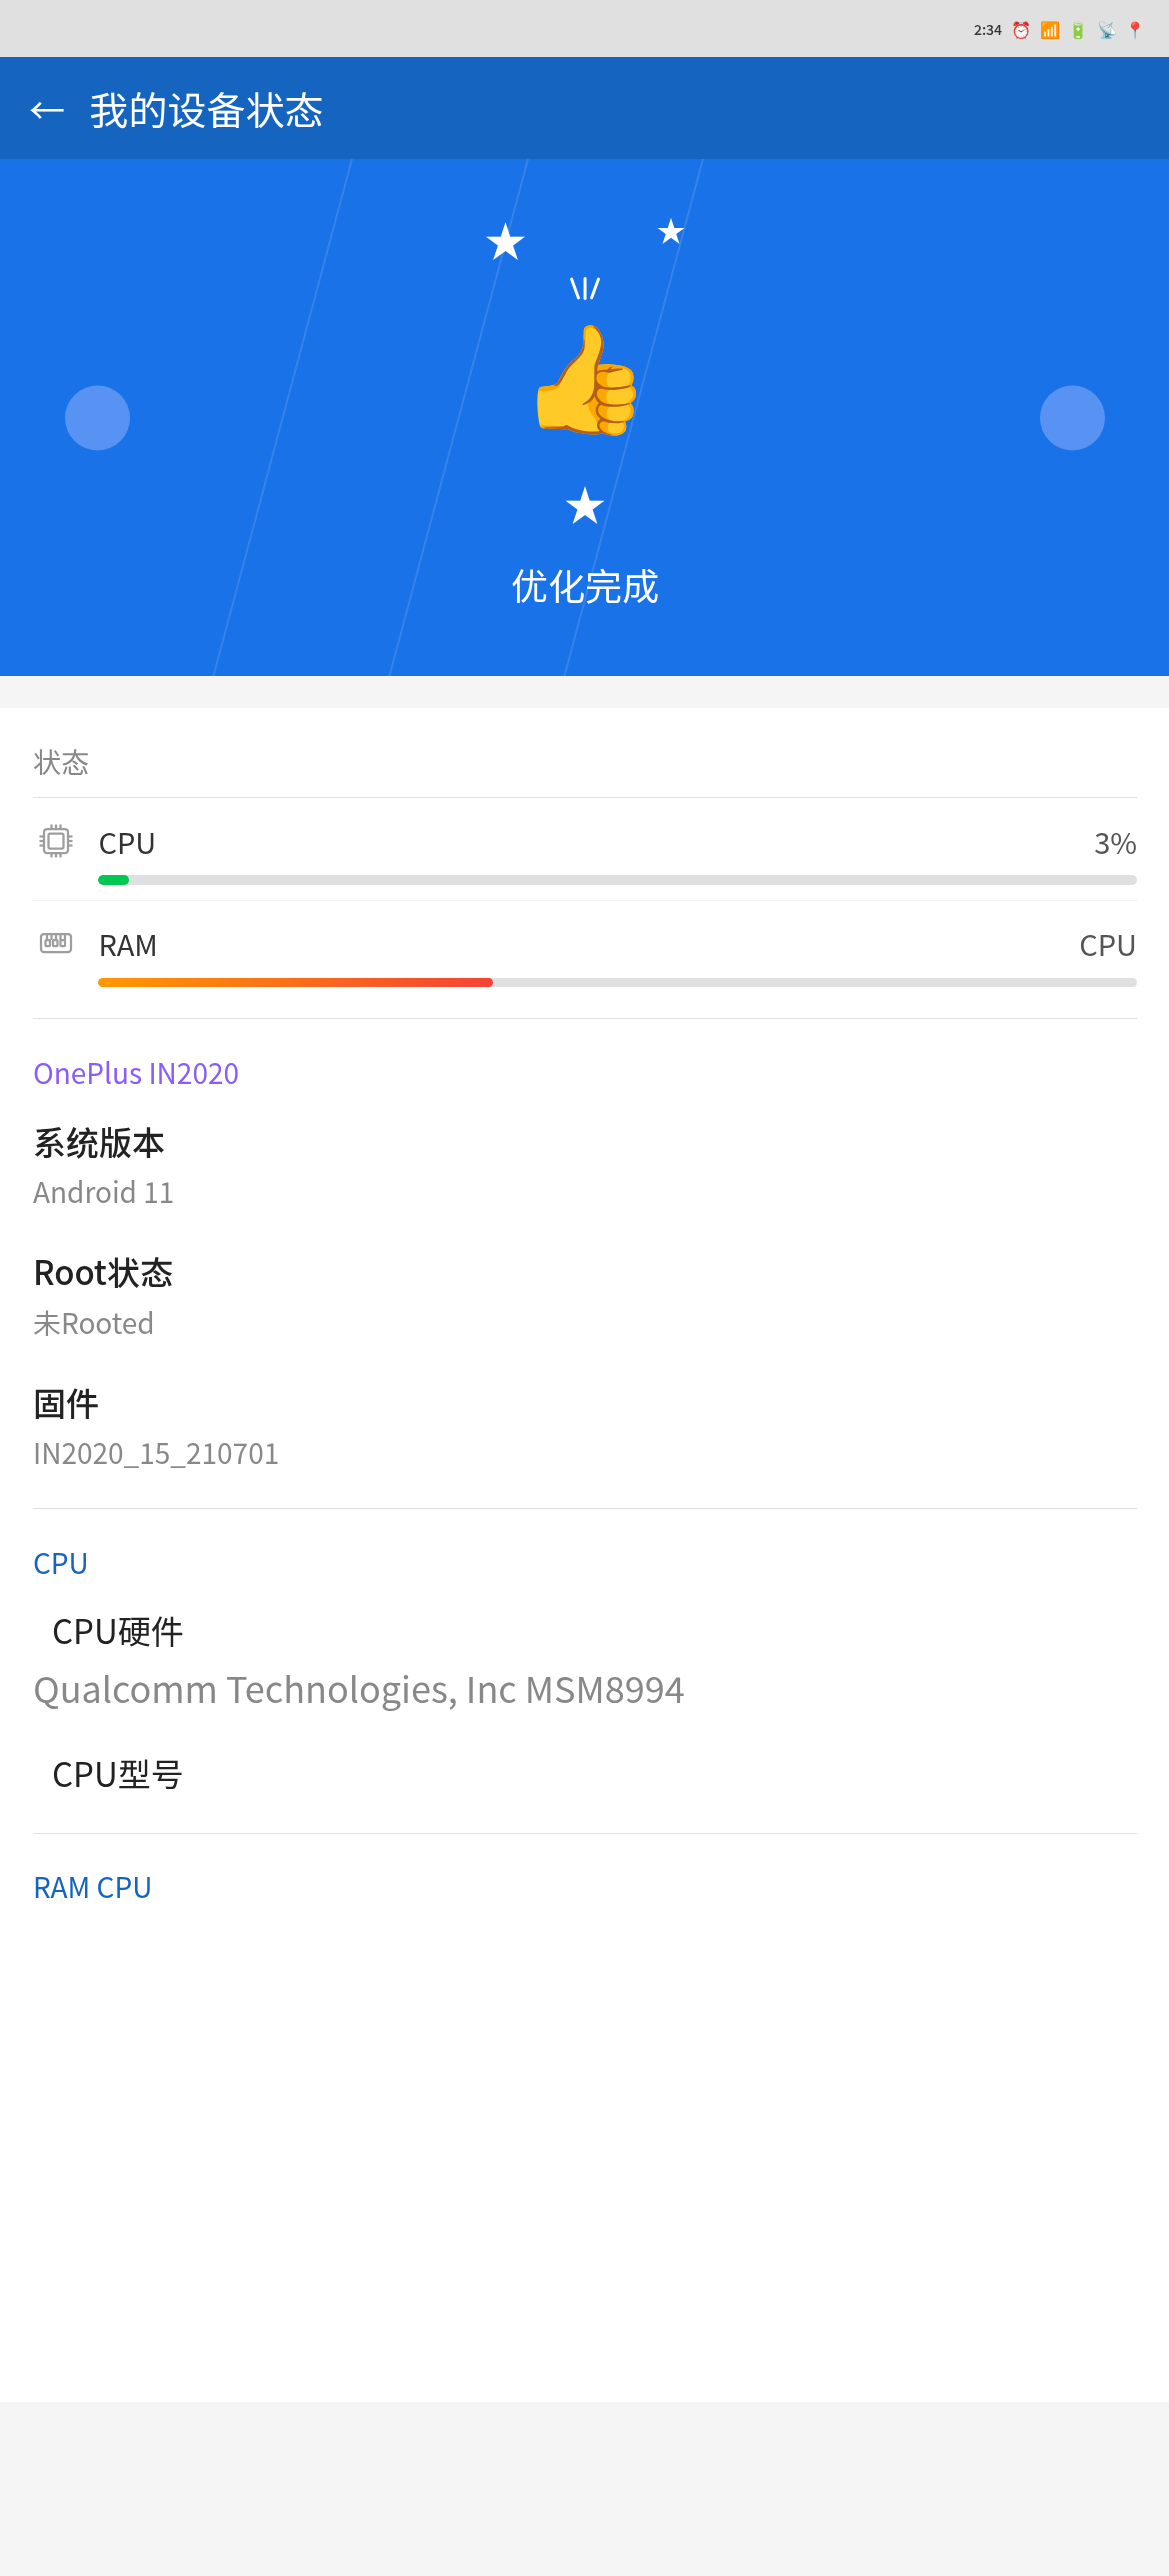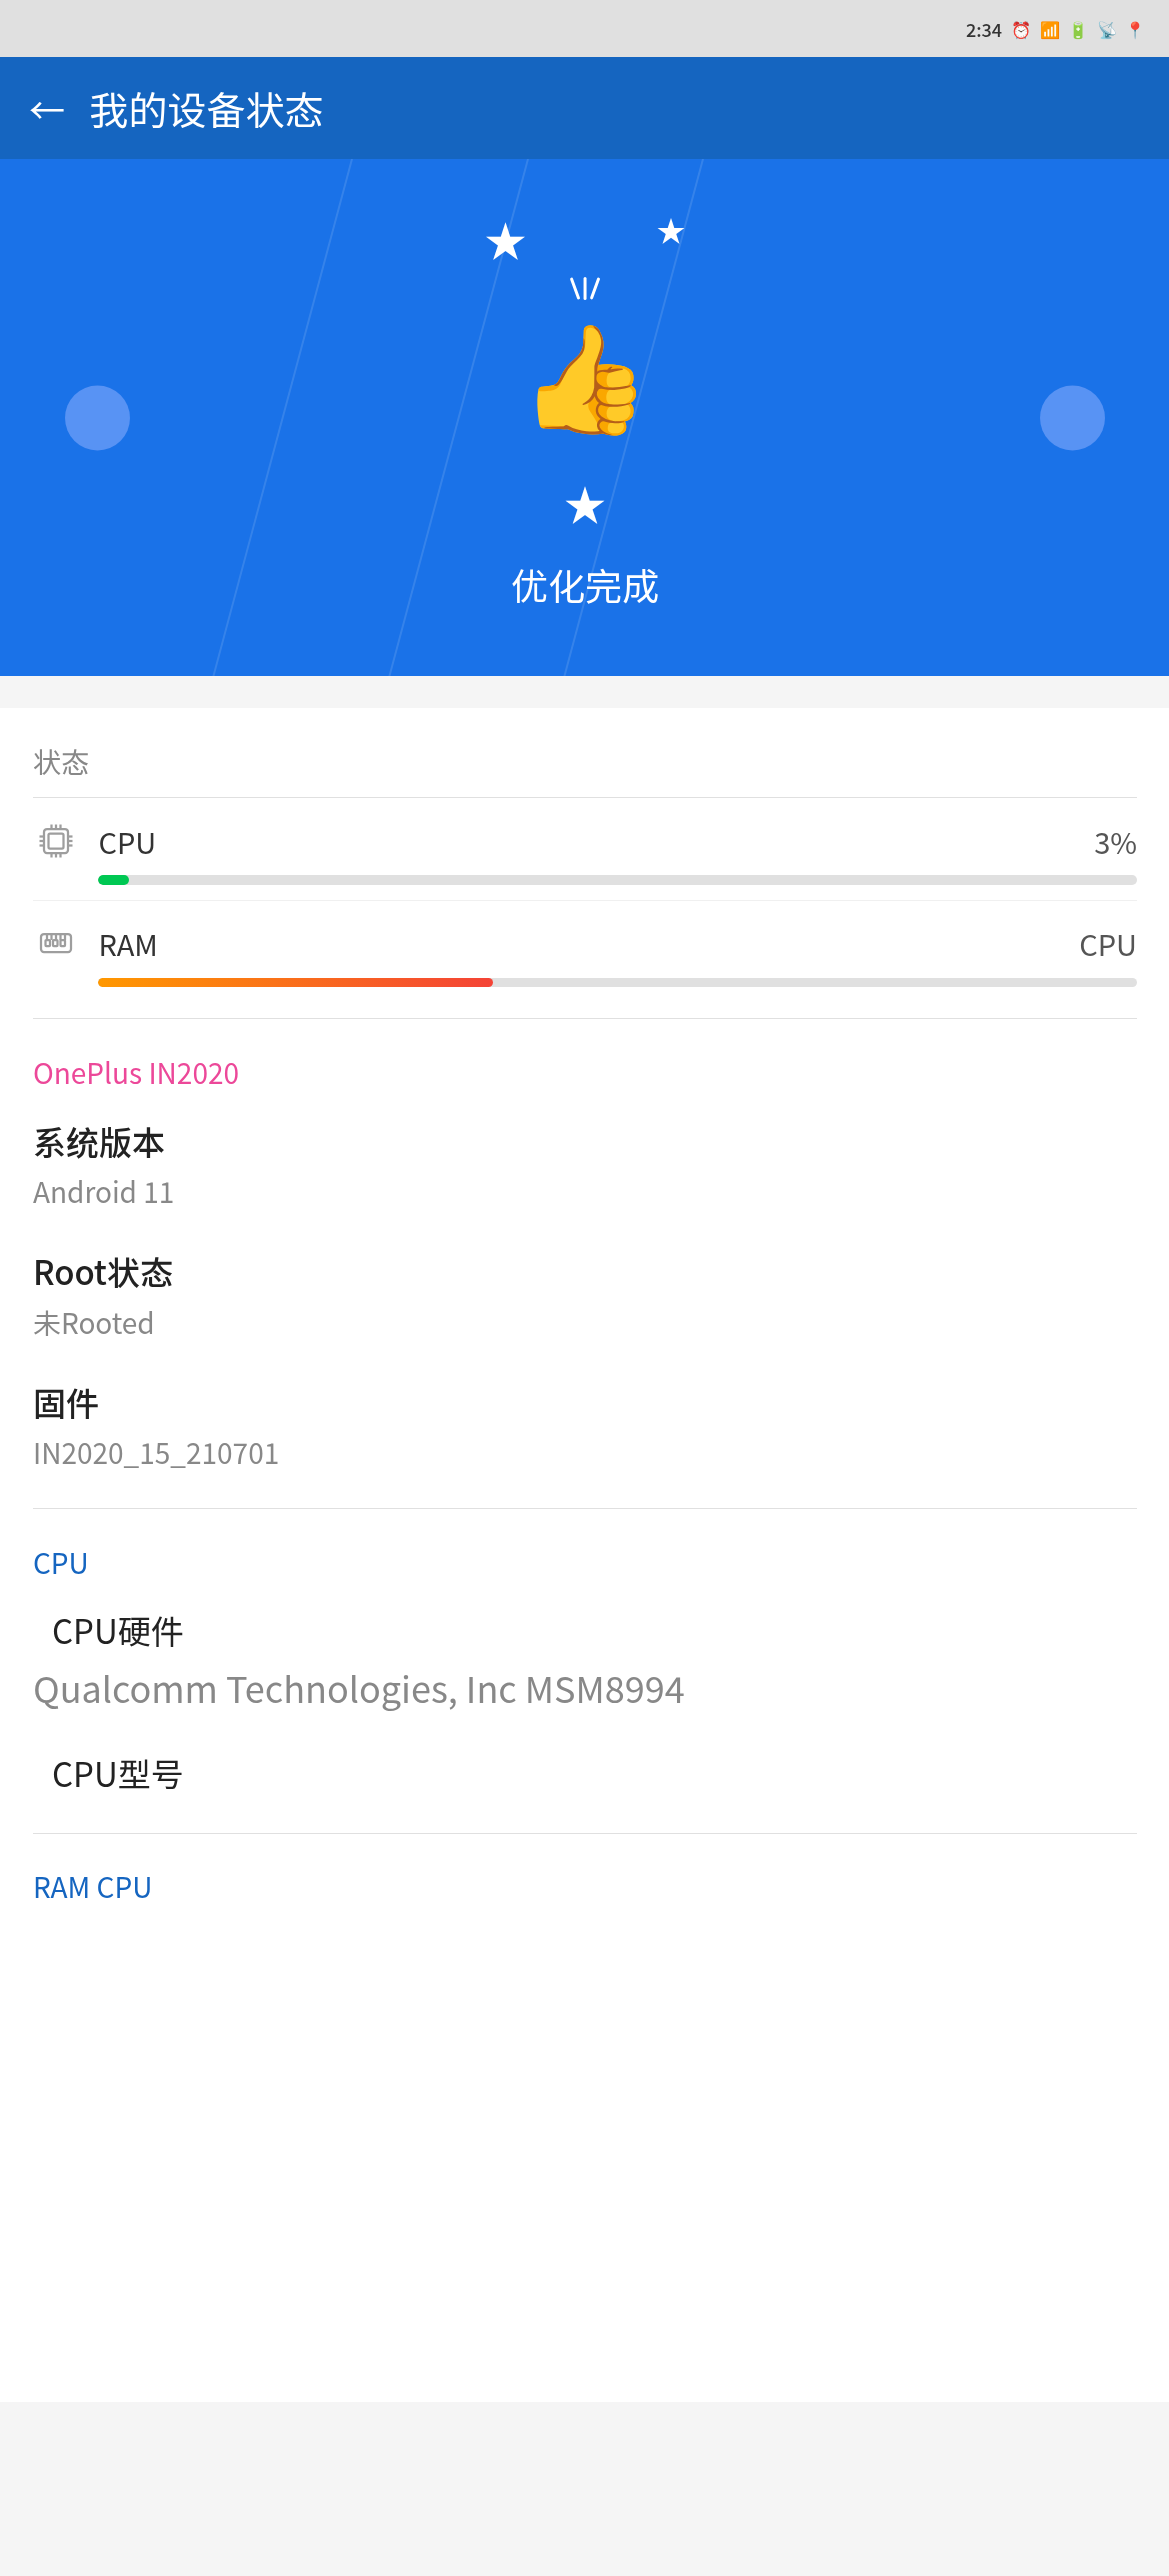--- a/index.html
+++ b/index.html
@@ -16,21 +16,21 @@
       width: 100%;
       height: 57px;
       background: #e0e0e0;
       display: flex;
       align-items: center;
       justify-content: flex-end;
       padding: 0 24.4px;
       gap: 9.8px;
     }
     .status-bar-time {
-      font-size: 18px;
+      font-size: 14px;
       color: #333;
       font-weight: 500;
     }
     .status-bar-icons {
       display: flex;
       gap: 8.1px;
       align-items: center;
     }
     .status-icon {
       font-size: 16.3px;
@@ -236,21 +236,21 @@
       background: linear-gradient(to right, #ffd600, #f44336);
       width: 35%;
     }
 
     
     .device-section {
       padding: 33px 33px 0;
     }
     .device-section-title {
       font-size: 28px;
-      color: #ec4899;
+      color: #8b5cf6;
       margin-bottom: 24.4px;
     }
     .device-info-item {
       margin-bottom: 36px;
     }
     .device-info-label {
       font-size: 33px;
       color: #222;
       font-weight: 500;
       margin-bottom: 6.5px;

